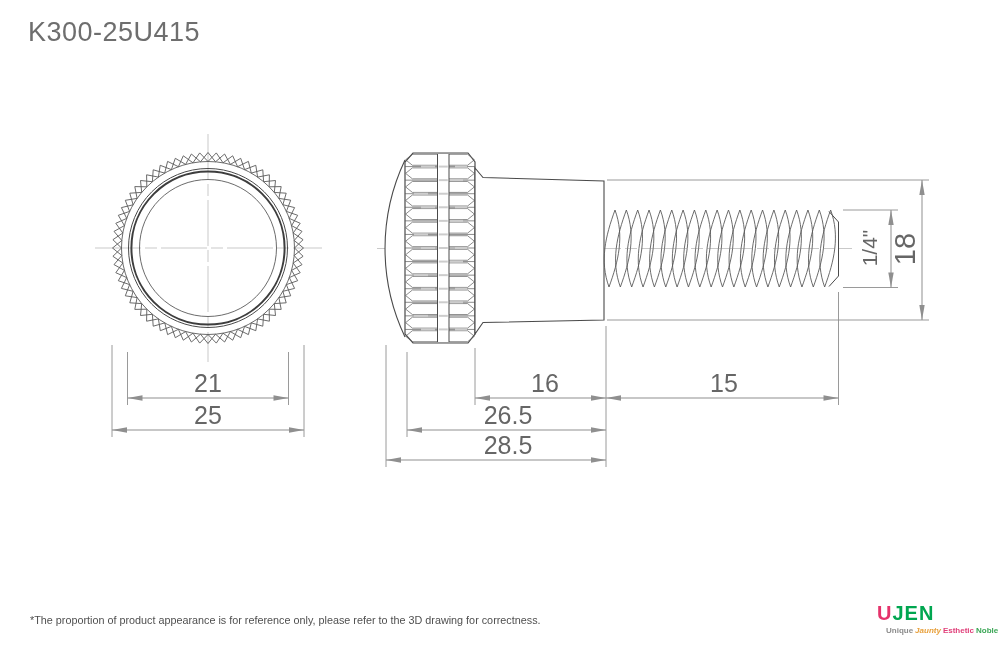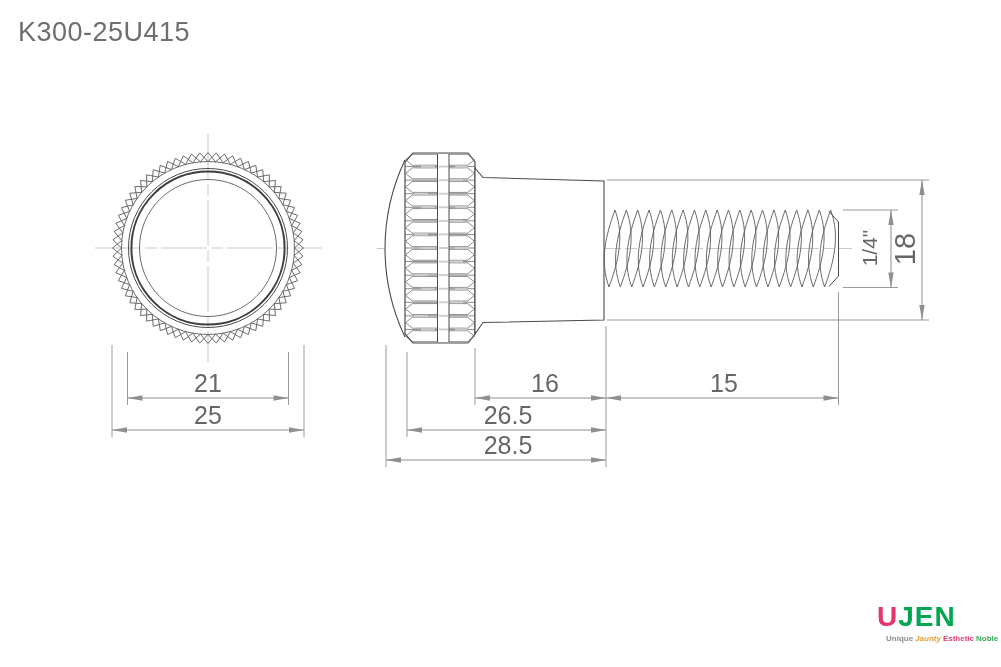--- a/index.html
+++ b/index.html
@@ -1,22 +1,22 @@
 <!DOCTYPE html>
 <html><head>
 <meta charset="utf-8">
 <style>
   html,body{margin:0;padding:0;background:#fff;width:1001px;height:667px;overflow:hidden;}
   body{font-family:"Liberation Sans",sans-serif;position:relative;}
-  .title{position:absolute;left:18px;top:17px;font-size:27px;color:#6e6e6e;letter-spacing:0.5px;}
+  .title{position:absolute;left:28px;top:17px;font-size:27px;color:#6e6e6e;letter-spacing:0.5px;}
   .notes{position:absolute;left:30px;top:610px;color:#4f4f4f;}
   .note-zh{font-size:12.5px;letter-spacing:0.3px;}
   .note-en{font-size:10.8px;margin-top:4px;}
   .logo{position:absolute;left:877px;top:603px;width:120px;}
-  .logo-text{font-size:28px;font-weight:bold;letter-spacing:1px;line-height:1;}
+  .logo-text{font-size:20px;font-weight:bold;letter-spacing:1px;line-height:1;}
   .logo-tag{font-size:8px;font-weight:bold;margin-top:3px;white-space:nowrap;letter-spacing:0;}
   .logo-tag span{margin-right:2px;}
   svg{position:absolute;left:0;top:0;}
   svg text{fill:#666666;font-family:"Liberation Sans",sans-serif;}
   text.dim{font-size:25px;}
   text.dimv{font-size:21px;}
   text.dimv18{font-size:29px;}
 </style>
 </head>
 <body>
@@ -162,18 +162,19 @@
   <text class="dim" x="208" y="424" text-anchor="middle">25</text>
   <text class="dim" x="545" y="392" text-anchor="middle">16</text>
   <text class="dim" x="724" y="392" text-anchor="middle">15</text>
   <text class="dim" x="508" y="424" text-anchor="middle">26.5</text>
   <text class="dim" x="508" y="454" text-anchor="middle">28.5</text>
   <text class="dimv" x="877" y="248" text-anchor="middle" transform="rotate(-90 877 248)">1/4"</text>
   <text class="dimv18" x="915" y="249" text-anchor="middle" transform="rotate(-90 915 249)">18</text>
 </svg>
 
 <div class="notes">
+  <div class="note-en">*The proportion of product appearance is for reference only, please refer to the 3D drawing for correctness.</div>
 </div>
 
 <div class="logo">
   <div class="logo-text"><span style="color: rgb(229, 51, 107);">U</span><span style="color: rgb(0, 166, 80);">JEN</span></div>
   <div class="logo-tag"><span style="color: rgb(140, 140, 140); margin-left: 9px;">Unique</span><span style="color: rgb(232, 161, 61); font-style: italic;">Jaunty</span><span style="color: rgb(224, 64, 122);">Esthetic</span><span style="color: rgb(58, 166, 85);">Noble</span></div>
 </div>
 
 </body></html>

